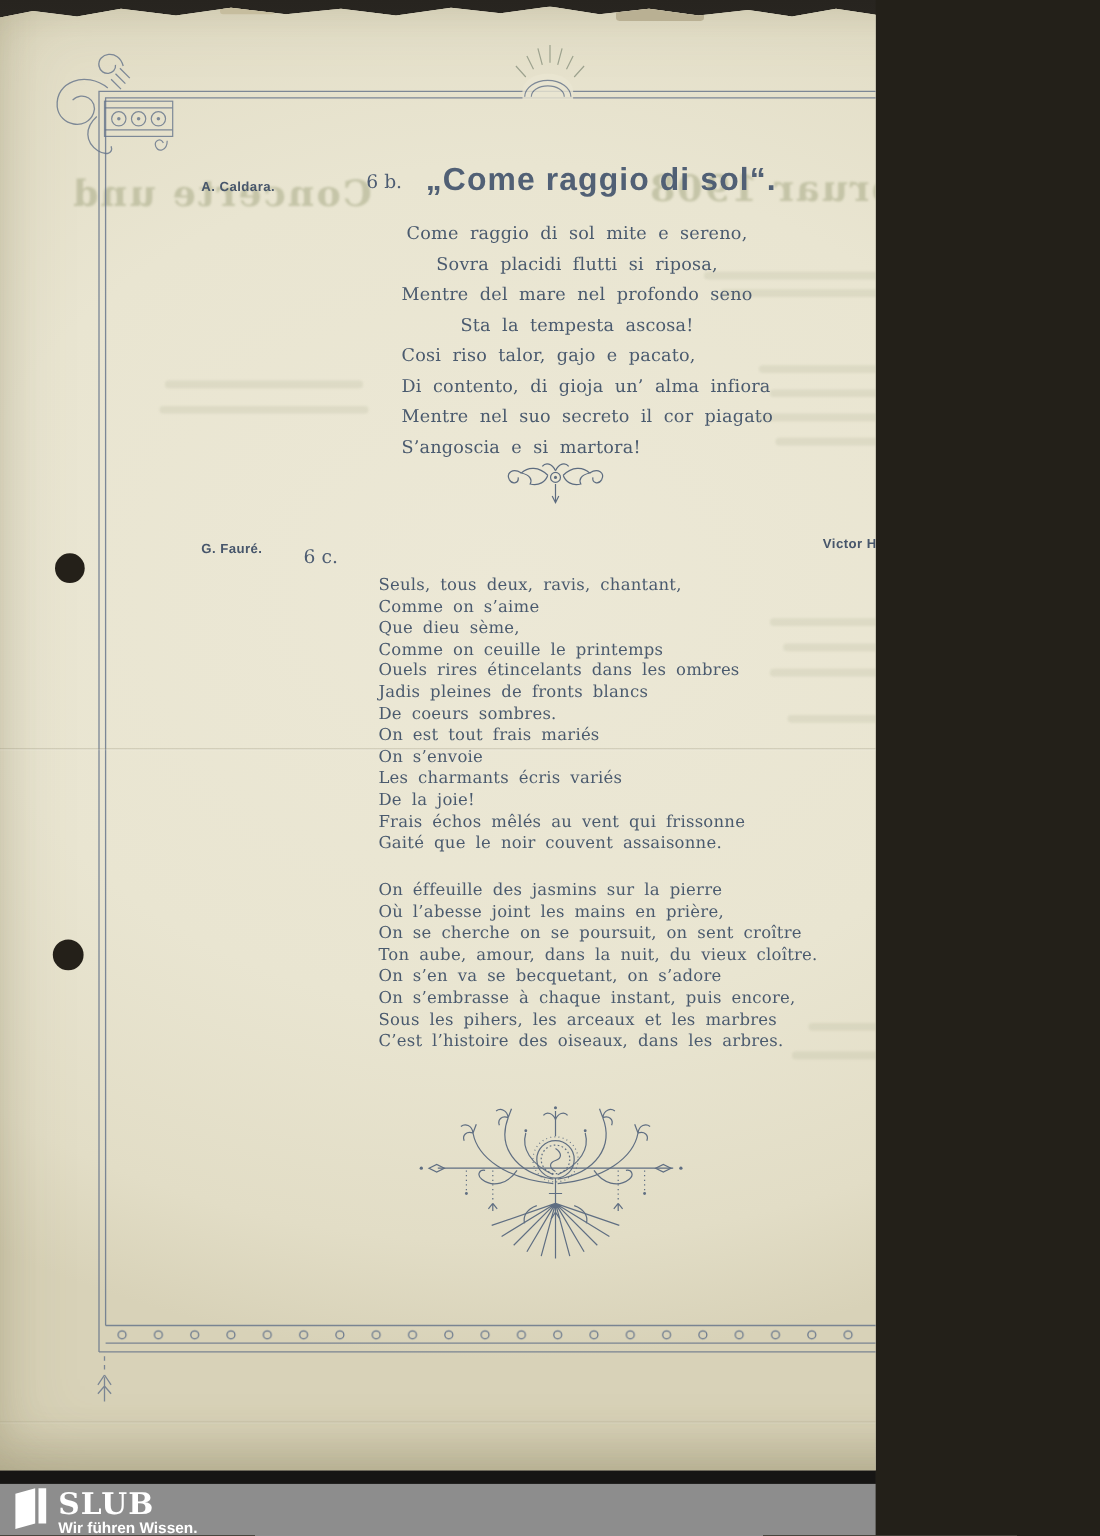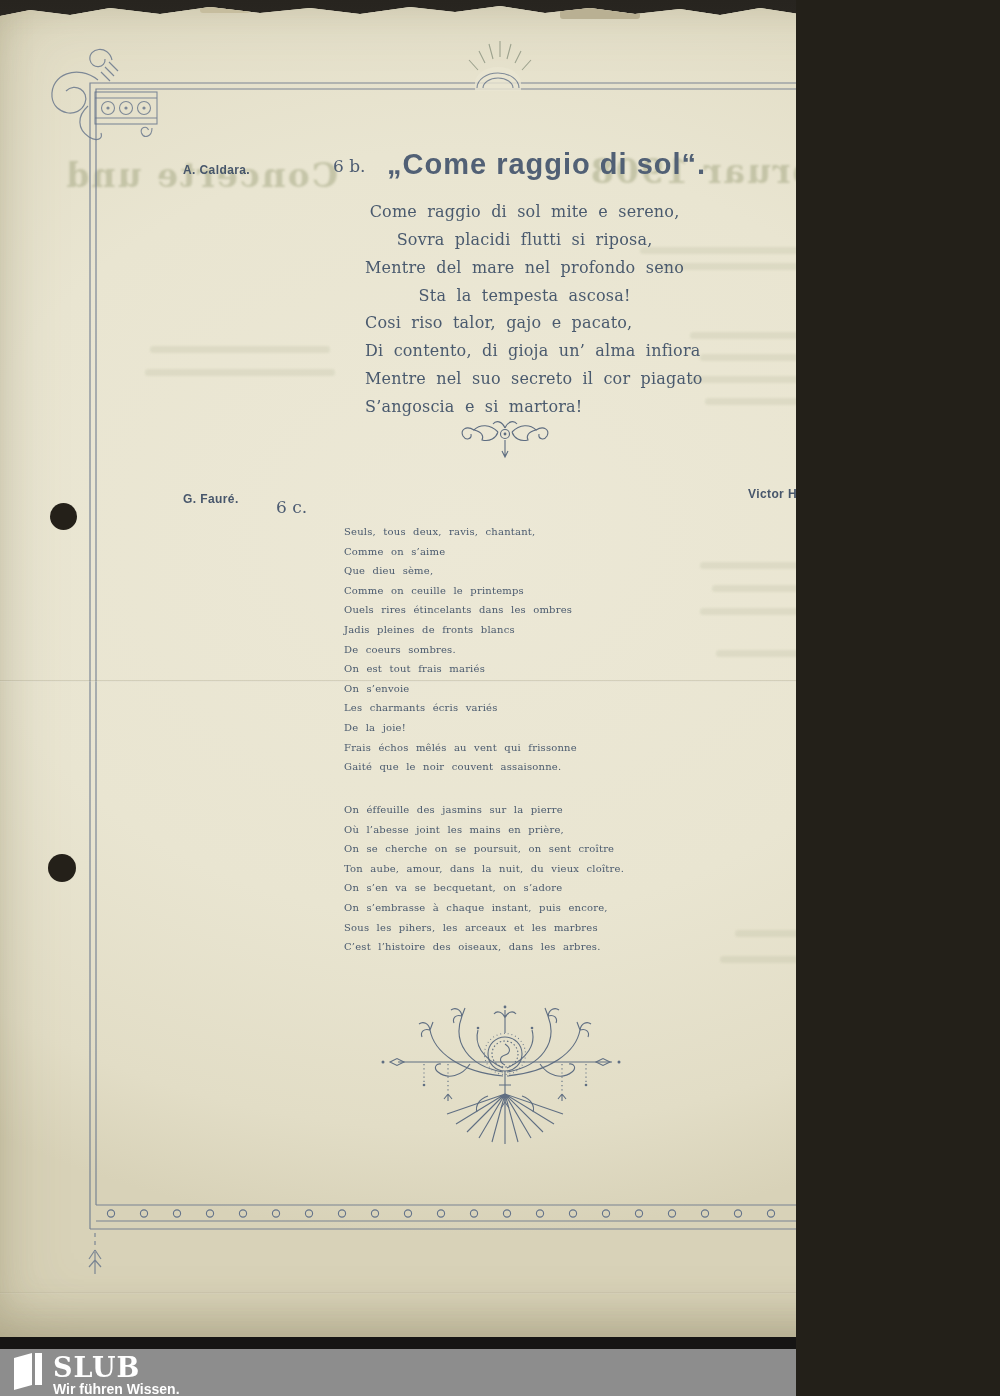--- a/index.html
+++ b/index.html
@@ -30,21 +30,21 @@
   .streak{position:absolute;height:7px;border-radius:4px;background:rgba(146,152,118,.15);
           filter:blur(1.2px);}
   
   .composer{position:absolute;font-weight:bold;font-size:12px;letter-spacing:.4px;color:#47566b;}
   .numtag{position:absolute;font-family:"DejaVu Serif",serif;font-size:17px;color:#4d5c72;}
   .songtitle{position:absolute;font-weight:bold;color:#51607506;color:#516075;white-space:nowrap;}
   .t1{left:387px;top:148px;font-size:29px;letter-spacing:1px;}
   .t2{left:314px;top:475px;font-size:28px;letter-spacing:.5px;}
   .stanza{position:absolute;font-family:"DejaVu Serif",serif;color:#4a5a6e;white-space:nowrap;}
   .it{left:365px;font-size:16px;line-height:28px;word-spacing:5px;letter-spacing:.2px;}
-  .fr{left:344px;font-size:10px;line-height:19.6px;word-spacing:4px;letter-spacing:.2px;}
+  .fr{left:344px;font-size:15px;line-height:19.6px;word-spacing:4px;letter-spacing:.2px;}
   
   .black-strip{position:absolute;left:0;top:1337px;width:1000px;height:12px;background:#161514;}
   .gray-bar{position:absolute;left:0;top:1349px;width:1000px;height:47px;background:#8d8d8d;}
   .slub-icon{position:absolute;left:13px;top:1351px;}
   .slub-name{position:absolute;left:53px;top:1352px;font-family:"DejaVu Serif",serif;font-weight:bold;
              font-size:27px;letter-spacing:1px;color:#fff;}
   .slub-tag{position:absolute;left:53px;top:1381px;font-weight:bold;font-size:14px;color:#fff;}
   .sunburst{position:absolute;left:842px;top:1348px;width:47px;height:47px;border-radius:50%;
     background:repeating-conic-gradient(from 0deg,#fff 0deg 4.6deg,rgba(255,255,255,0) 4.6deg 12.4deg);
     -webkit-mask:radial-gradient(circle closest-side,transparent 0 37%,#000 40% 95%,transparent 98%);

